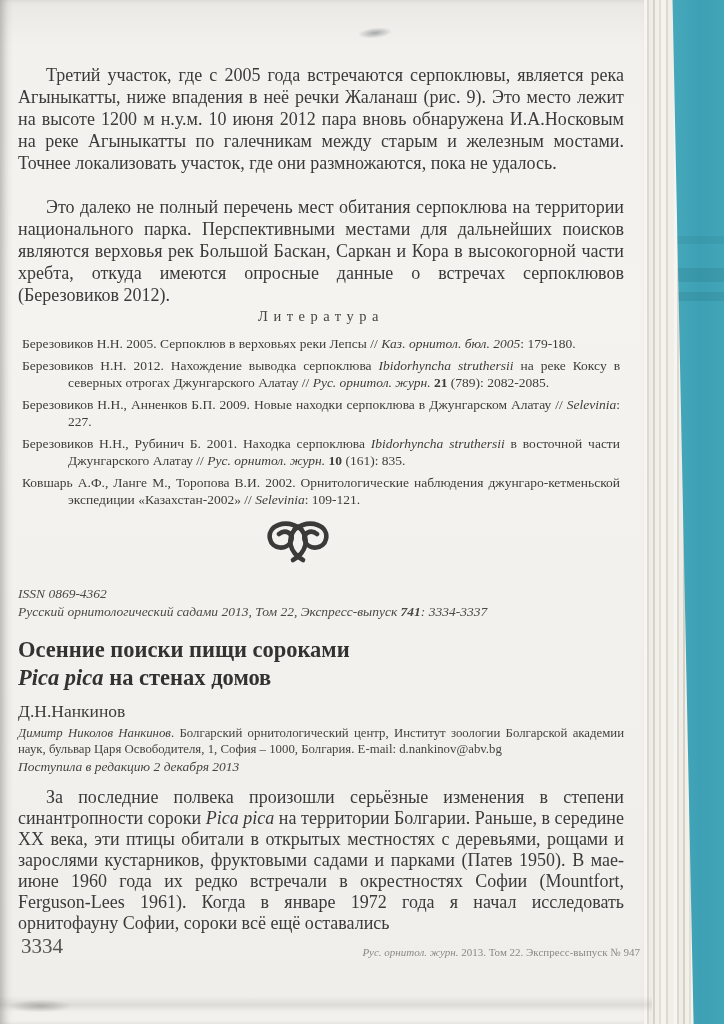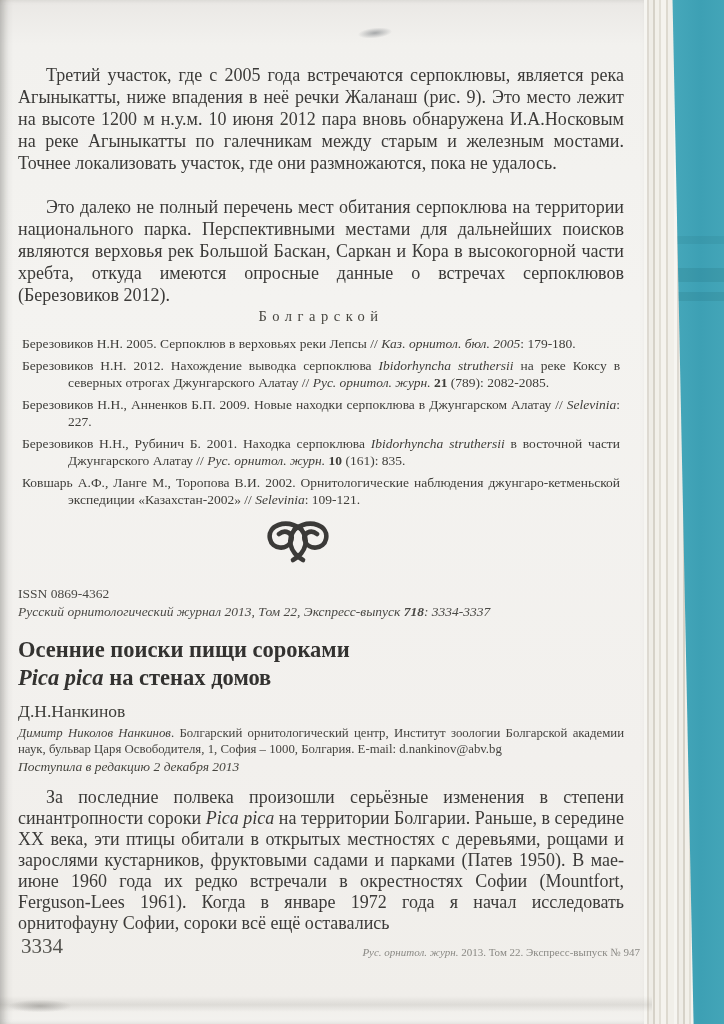--- a/index.html
+++ b/index.html
@@ -45,21 +45,21 @@
   
   .blk{position:absolute;left:18px;width:606px;}
   .body-par{font-size:18px;line-height:22px;text-align:justify;text-indent:28px;margin:0;}
   .par1{top:64px;}
   .par2{top:196px;}
   .lit-heading{top:308px;text-align:center;font-size:14.5px;letter-spacing:.38em;color:#46453f;}
   .refs{top:331px;font-size:13.5px;line-height:17.5px;color:#3e3d39;}
   .ref{padding-left:46px;text-indent:-46px;text-align:justify;margin:4px;}
   .ornament{top:520px;text-align:center;}
   .ornament svg{display:inline-block;}
-  .issn-line{top:586px;font-size:13.5px;color:#4a4945;}
+  .issn-line{top:586px;font-style:italic;font-size:13.5px;color:#4a4945;}
   .journal-line{top:604px;font-size:13.5px;color:#4a4945;}
   .title-1{top:636px;font-size:22.5px;font-weight:bold;line-height:28px;color:#333230;}
   .title-2{top:664px;font-size:22.5px;font-weight:bold;line-height:28px;color:#333230;}
   .author{top:701px;font-size:17.5px;color:#3d3c38;}
   .affiliation{top:726px;font-size:12.8px;line-height:15.5px;text-align:justify;color:#44433f;}
   .received{top:759px;font-style:italic;font-size:13.5px;color:#46453f;}
   .body-intro{top:787px;line-height:21px;}
   .footer-num{position:absolute;left:6px;top:934px;font-size:21px;color:#55544f;margin-left:15px;}
   .footer-right{position:absolute;right:84px;top:946px;font-size:11px;color:#8a8984;}
   .i{font-style:italic;}
@@ -79,21 +79,21 @@
     <div class="cover-bleed bleed-2"></div>
   </div>
   <div class="smudge-top"></div>
   <div class="bottom-shade"></div>
   <div class="smudge-bottom"></div>
 
   <p class="blk body-par par1">Третий участок, где с 2005 года встречаются серпоклювы, является река Агыныкатты, ниже впадения в неё речки Жаланаш (рис. 9). Это место лежит на высоте 1200 м н.у.м. 10 июня 2012 пара вновь обнаружена И.А.Носковым на реке Агыныкатты по галечникам между старым и железным мостами. Точнее локализовать участок, где они размножаются, пока не удалось.</p>
 
   <p class="blk body-par par2">Это далеко не полный перечень мест обитания серпоклюва на территории национального парка. Перспективными местами для дальнейших поисков являются верховья рек Большой Баскан, Саркан и Кора в высокогорной части хребта, откуда имеются опросные данные о встречах серпоклювов (Березовиков 2012).</p>
 
-  <div class="blk lit-heading">Болгарской</div>
+  <div class="blk lit-heading">Литература</div>
 
   <div class="blk refs">
       <div class="ref"><span>Березовиков Н.Н. 2005. Серпоклюв в верховьях реки Лепсы // </span><span class="i">Каз. орнитол. бюл. 2005</span><span>: 179-180.</span></div>
       <div class="ref"><span>Березовиков Н.Н. 2012. Нахождение выводка серпоклюва </span><span class="i">Ibidorhyncha struthersii</span><span> на реке Коксу в северных отрогах Джунгарского Алатау // </span><span class="i">Рус. орнитол. журн.</span><span> </span><span class="b">21</span><span> (789): 2082-2085.</span></div>
       <div class="ref"><span>Березовиков Н.Н., Анненков Б.П. 2009. Новые находки серпоклюва в Джунгарском Алатау // </span><span class="i">Selevinia</span><span>: 227.</span></div>
       <div class="ref"><span>Березовиков Н.Н., Рубинич Б. 2001. Находка серпоклюва </span><span class="i">Ibidorhyncha struthersii</span><span> в восточной части Джунгарского Алатау // </span><span class="i">Рус. орнитол. журн.</span><span> </span><span class="b">10</span><span> (161): 835.</span></div>
       <div class="ref"><span>Ковшарь А.Ф., Ланге М., Торопова В.И. 2002. Орнитологические наблюдения джунгаро-кетменьской экспедиции «Казахстан-2002» // </span><span class="i">Selevinia</span><span>: 109-121.</span></div>
     </div>
 
   <div class="blk ornament">
@@ -104,21 +104,21 @@
         <g transform="translate(132,0) scale(-1,1) translate(46,0)">
           <path d="M46 9 C 30 -2 12 6 15 19 C 17 29 32 31 36 21 C 39 13 30 9 24 14"></path>
           <path d="M46 9 C 54 19 52 32 38 40"></path>
         </g>
       </g>
     </svg>
   </div>
 
   <div class="blk issn-line">ISSN 0869-4362</div>
 
-  <div class="blk journal-line"><span class="i">Русский орнитологический журнал 2013, Том 22, Экспресс-выпуск </span><span class="bi">718</span><span class="i">: 3334-3337</span></div>
+  <div class="blk journal-line"><span class="i">Русский орнитологический садами 2013, Том 22, Экспресс-выпуск </span><span class="bi">741</span><span class="i">: 3334-3337</span></div>
 
   <div class="blk title-2"><span class="i">Pica pica</span><span> на стенах домов</span></div>
 
   <div class="blk title-1">Осенние поиски пищи сороками</div>
 
   <div class="blk author">Д.Н.Нанкинов</div>
 
   <div class="blk affiliation"><span class="i">Димитр Николов Нанкинов</span><span>. Болгарский орнитологический центр, Институт зоологии Болгарской академии наук, бульвар Царя Освободителя, 1, София – 1000, Болгария. E-mail: d.nankinov@abv.bg</span></div>
 
   <div class="blk received">Поступила в редакцию 2 декабря 2013</div>

